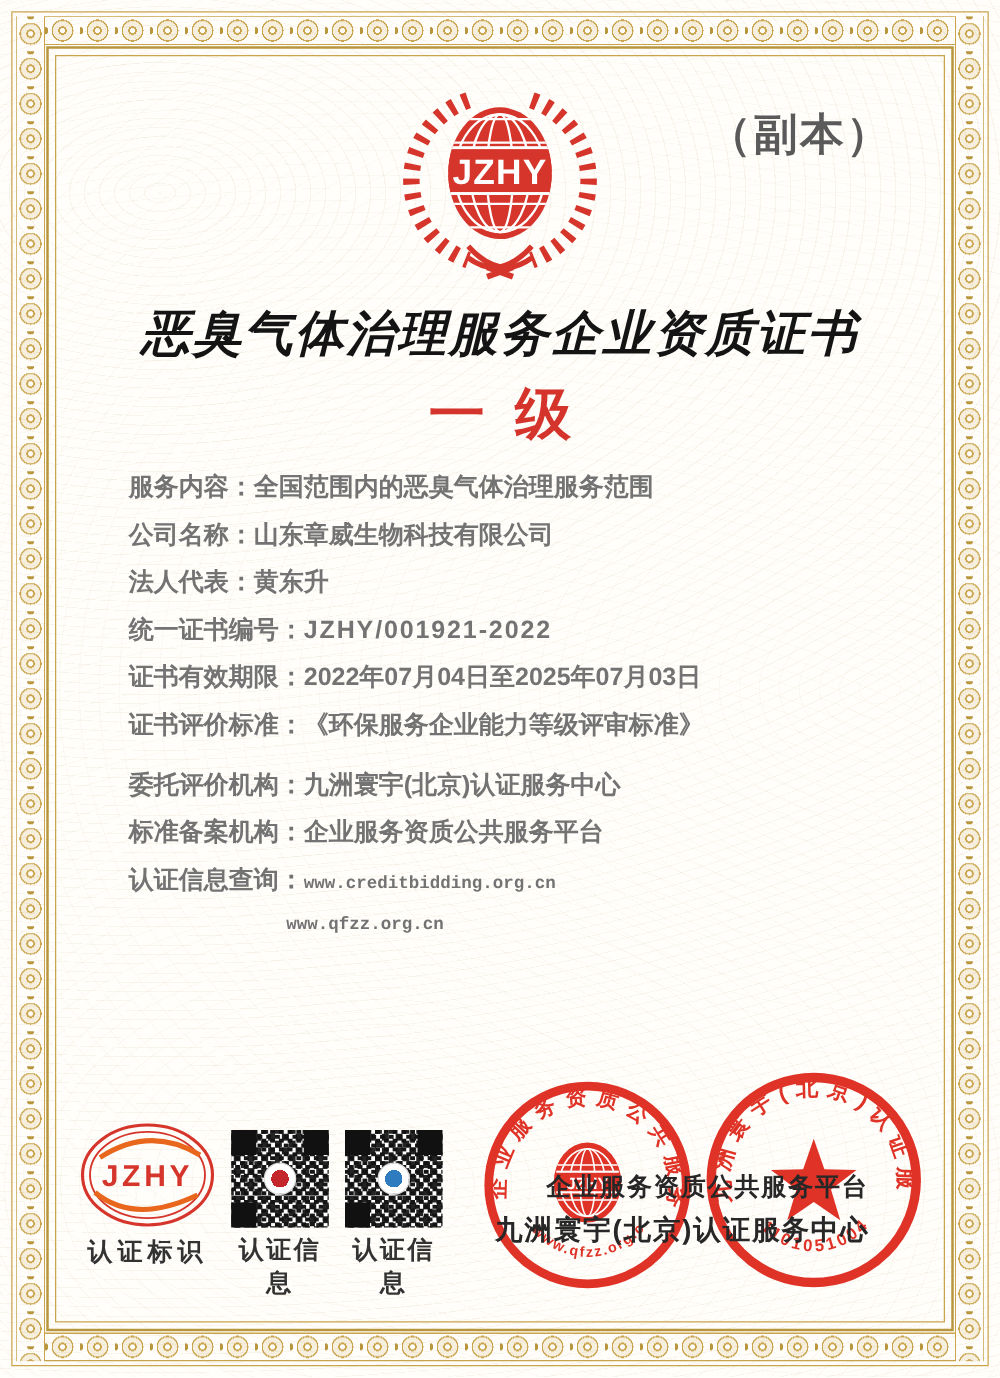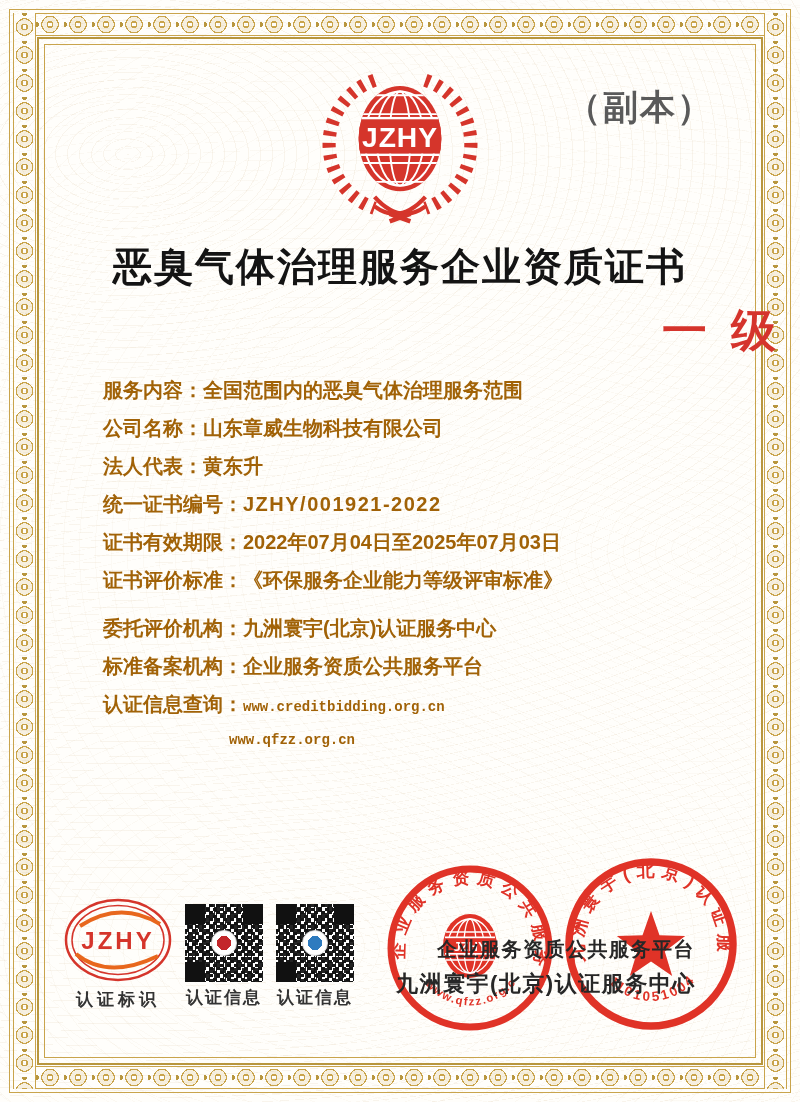--- a/index.html
+++ b/index.html
@@ -39,39 +39,39 @@
   .band-left   { top:13px;  bottom:13px; left:13px;  width:23px; }
   .band-right  { top:13px;  bottom:13px; right:13px; width:23px; }
   .frame-line1 { position:absolute; inset:37px; border:2.5px solid #b8963e; }
   .frame-line2 { position:absolute; inset:44px; border:1px solid #c9a44c; }
 
   
   .emblem { position:absolute; top:60px; left:50%; transform:translateX(-50%); }
   .copy-label { position:absolute; top:84px; right:86px; font-size:35px; font-weight:600; color:#5a5a5a; letter-spacing:2px; }
 
   .title { position:absolute; top:240px; left:0; width:100%; text-align:center;
-           font-size:39px; font-weight:800; color:#141414; letter-spacing:2px; }
-  .grade { position:absolute; top:301px; left:0; width:100%; text-align:right;
+           font-size:39px; font-weight:800; color:#141414; letter-spacing:2px;font-style:italic; }
+  .grade { position:absolute; top:301px; left:0; width:100%; text-align:center;
            font-size:45px; font-weight:800; color:#d5342c; letter-spacing:24px; text-indent:24px; }
 
   
-  .fields { position:absolute; top:376px; left:103px; width:610px; color:#a16207; }
+  .fields { position:absolute; top:376px; left:103px; width:610px; color:#737373; }
   .frow { font-size:20px; line-height:28px; margin-bottom:10px; }
   .flabel { font-weight:800; }
   .fvalue { font-weight:600; }
   .fvalue.code { letter-spacing:1.5px; }
   .subline { font-size:20px; font-weight:600; line-height:26px; margin:-4px 0 10px 0; padding-left:138px; }
   .gap-a { margin-top:3px; }
   .gap-b { margin-top:20px; }
   .serif { font-family:Liberation Mono, monospace; font-weight:700; font-size:14px; }
   .subline.url { padding-left:126px; }
 
   
   .seal-logo { position:absolute; top:896px; left:62px; }
-  .footer-label { position:absolute; font-size:17px; font-weight:700; color:#333; text-align:center; }
+  .footer-label { position:absolute; font-size:20px; font-weight:700; color:#333; text-align:center; }
   .lbl-seal { top:988px; left:62px;  width:112px; letter-spacing:4px; }
   .lbl-qr1  { top:986px; left:181px; width:86px;  letter-spacing:2px; }
   .lbl-qr2  { top:986px; left:272px; width:86px;  letter-spacing:2px; }
 
   .qr { position:absolute; width:78px; height:78px; background-color:#fff;
     background-image:
       linear-gradient(#111,#111), linear-gradient(#fff,#fff), linear-gradient(#111,#111),
       linear-gradient(#111,#111), linear-gradient(#fff,#fff), linear-gradient(#111,#111),
       linear-gradient(#111,#111), linear-gradient(#fff,#fff), linear-gradient(#111,#111),
       repeating-conic-gradient(rgba(17,17,17,.92) 0% 25%, rgba(255,255,255,0) 0% 50%),

